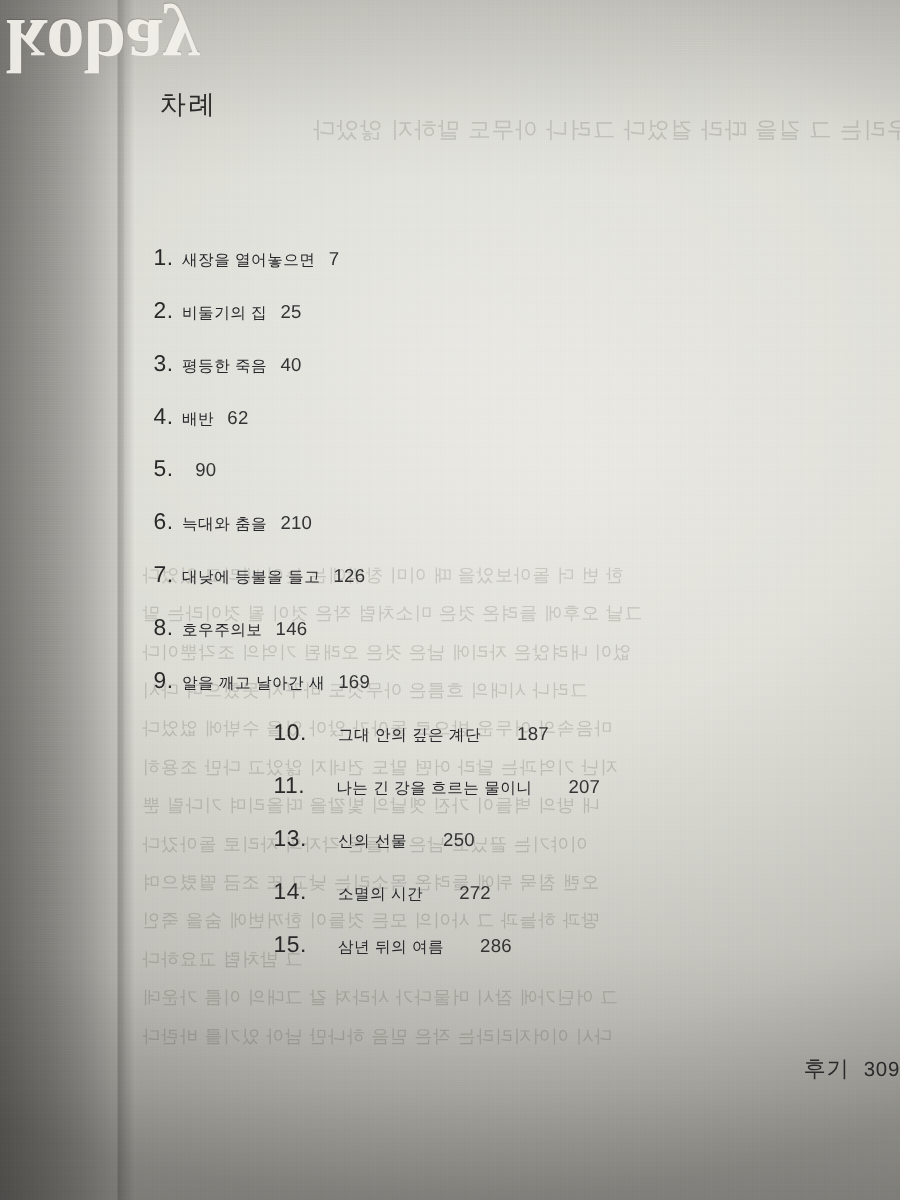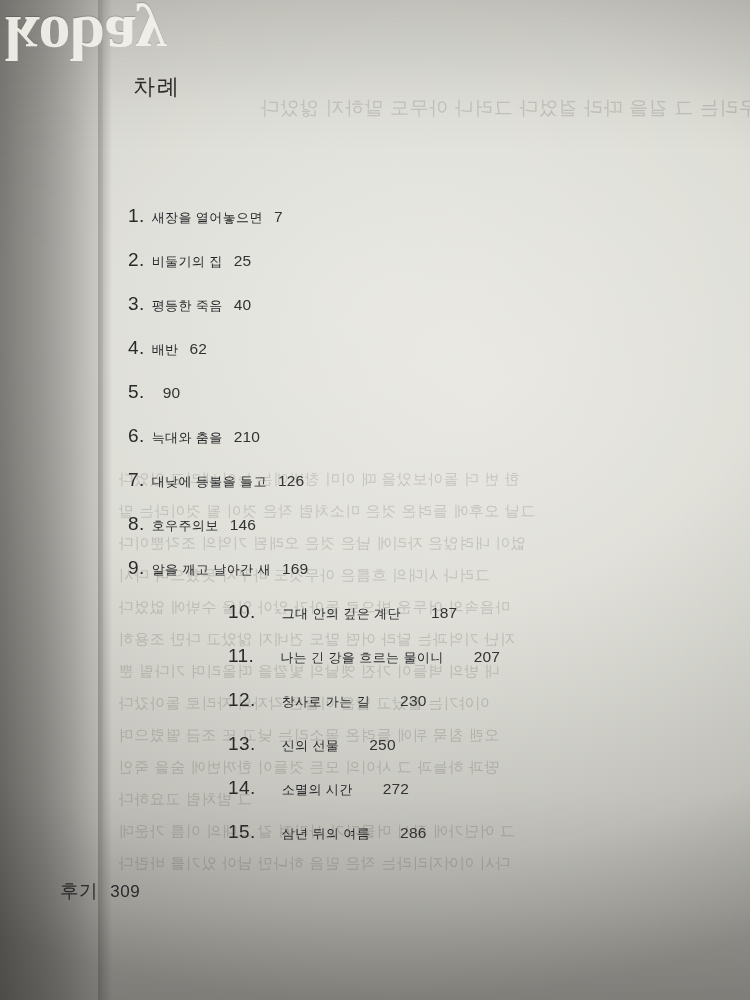--- a/index.html
+++ b/index.html
@@ -154,21 +154,21 @@
     margin-left: 11px;
     font-size: 15.5px;
     color: #343334;
     letter-spacing: 0.2px;
   }
 
   .afterword {
     position: absolute;
     left: 0; right: 0;
     top: 878px;
-    text-align: left;
+    text-align: right;
     font-family: "Liberation Sans", sans-serif;
     font-size: 18.5px;
     color: #2b2a2b;
     letter-spacing: 0.6px;
     padding-left: 60px;
   }
   .afterword .pg {
     margin-left: 12px;
     font-size: 17px;
   }
@@ -266,25 +266,20 @@
         <span class="toc-num">10.</span>
         <span class="toc-label">그대 안의 깊은 계단</span>
         <span class="toc-page">187</span>
       </div>
       <div class="toc-item indented">
         <span class="toc-num">11.</span>
         <span class="toc-label">나는 긴 강을 흐르는 물이니</span>
         <span class="toc-page">207</span>
       </div>
       <div class="toc-item indented">
-        <span class="toc-num">12.</span>
-        <span class="toc-label">창사로 가는 길</span>
-        <span class="toc-page">230</span>
-      </div>
-      <div class="toc-item indented">
         <span class="toc-num">13.</span>
         <span class="toc-label">신의 선물</span>
         <span class="toc-page">250</span>
       </div>
       <div class="toc-item indented">
         <span class="toc-num">14.</span>
         <span class="toc-label">소멸의 시간</span>
         <span class="toc-page">272</span>
       </div>
       <div class="toc-item indented">

